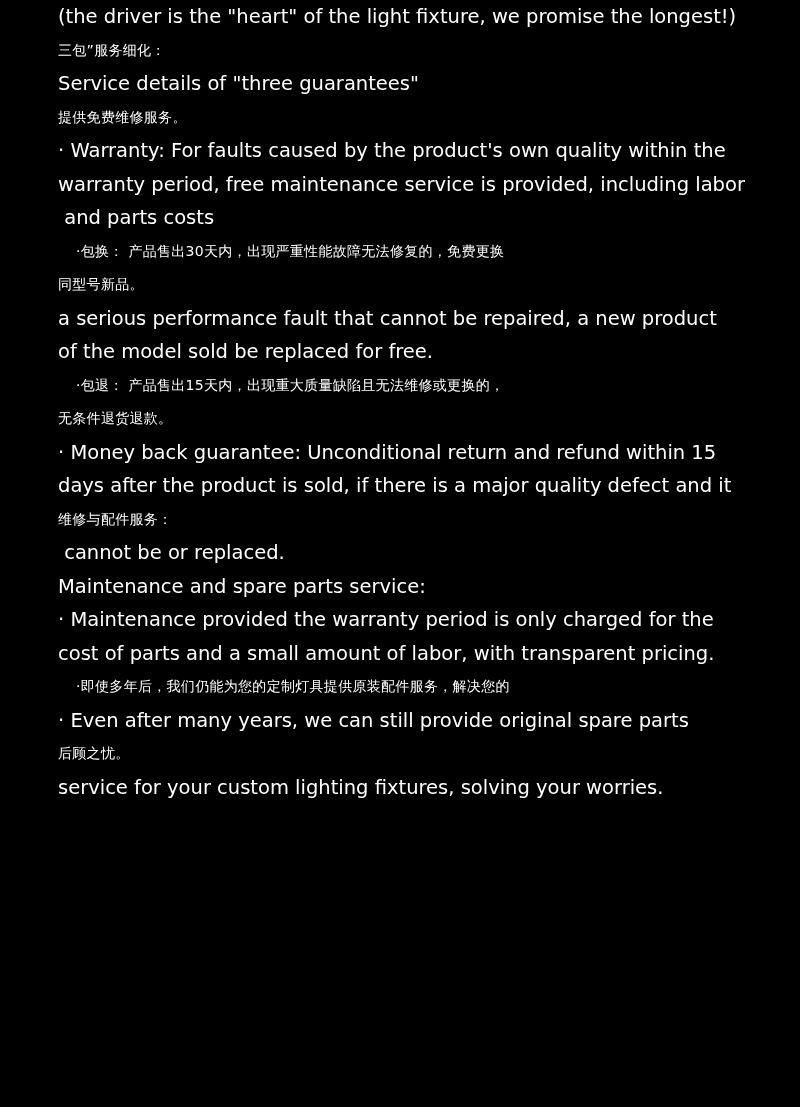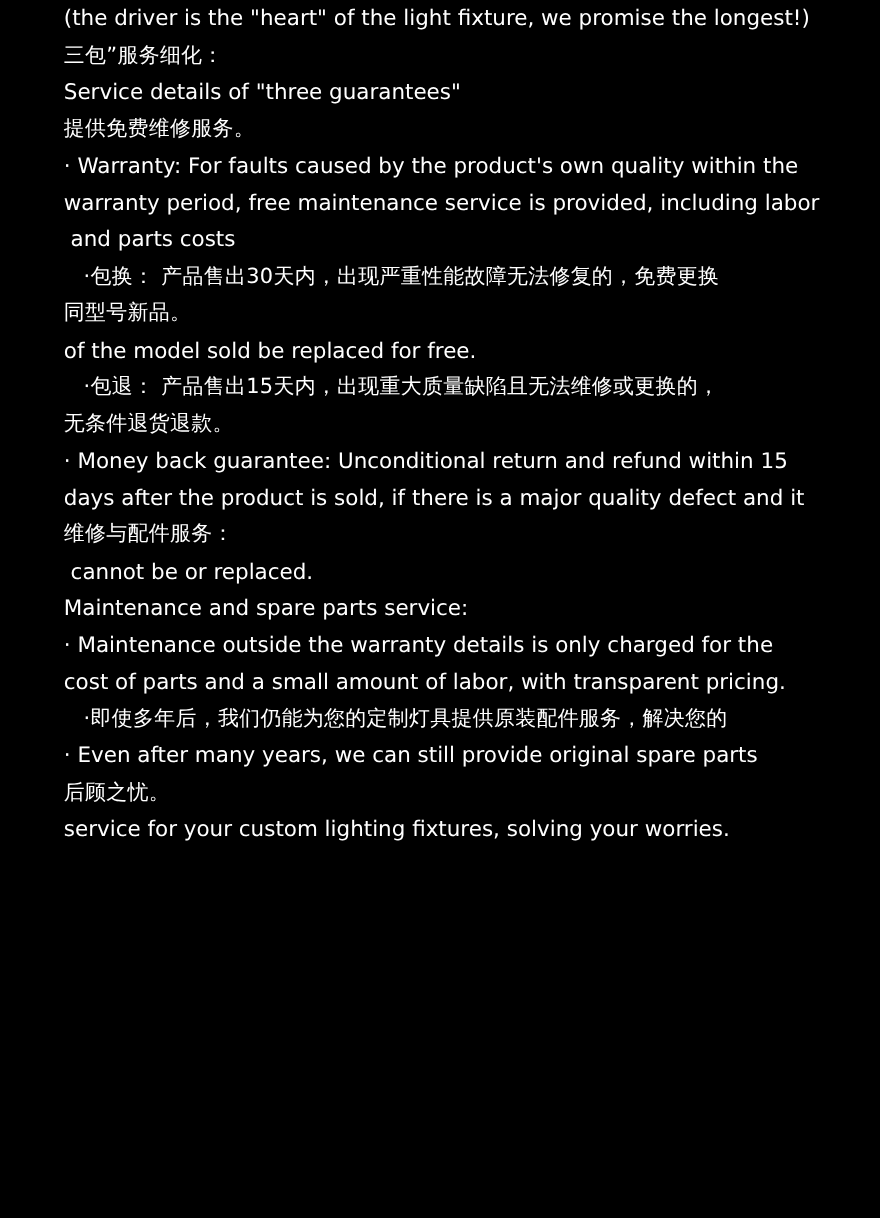--- a/index.html
+++ b/index.html
@@ -33,48 +33,49 @@
     font-size: 19.5px;
     line-height: 33.5px;
     white-space: pre-wrap;
     letter-spacing: 0px;
     font-weight: 400;
   }
   .indent {
     padding-left: 18px;
   }
   .cn {
-    font-size: 19px;
+    font-size: 14px;
     letter-spacing: 0.3px;
   }
 </style>
 </head>
 <body>
 
 <div class="page">
   <div class="content">
 
     <div class="line">(the driver is the "heart" of the light fixture, we promise the longest!)</div>
     <div class="line cn">三包”服务细化：</div>
     <div class="line">Service details of "three guarantees"</div>
     <div class="line cn">提供免费维修服务。</div>
     <div class="line">· Warranty: For faults caused by the product's own quality within the</div>
     <div class="line">warranty period, free maintenance service is provided, including labor</div>
     <div class="line"> and parts costs</div>
     <div class="line cn indent">·包换： 产品售出30天内，出现严重性能故障无法修复的，免费更换</div>
     <div class="line cn">同型号新品。</div>
+    <div class="line">a serious performance fault that cannot be repaired, a new product</div>
     <div class="line">of the model sold be replaced for free.</div>
     <div class="line cn indent">·包退： 产品售出15天内，出现重大质量缺陷且无法维修或更换的，</div>
     <div class="line cn">无条件退货退款。</div>
     <div class="line">· Money back guarantee: Unconditional return and refund within 15</div>
     <div class="line">days after the product is sold, if there is a major quality defect and it</div>
     <div class="line cn">维修与配件服务：</div>
     <div class="line"> cannot be or replaced.</div>
     <div class="line">Maintenance and spare parts service:</div>
-    <div class="line">· Maintenance outside the warranty details is only charged for the</div>
+    <div class="line">· Maintenance provided the warranty period is only charged for the</div>
     <div class="line">cost of parts and a small amount of labor, with transparent pricing.</div>
     <div class="line cn indent">·即使多年后，我们仍能为您的定制灯具提供原装配件服务，解决您的</div>
     <div class="line">· Even after many years, we can still provide original spare parts</div>
     <div class="line cn">后顾之忧。</div>
     <div class="line">service for your custom lighting fixtures, solving your worries.</div>
 
   </div>
 </div>
 
 </body></html>

